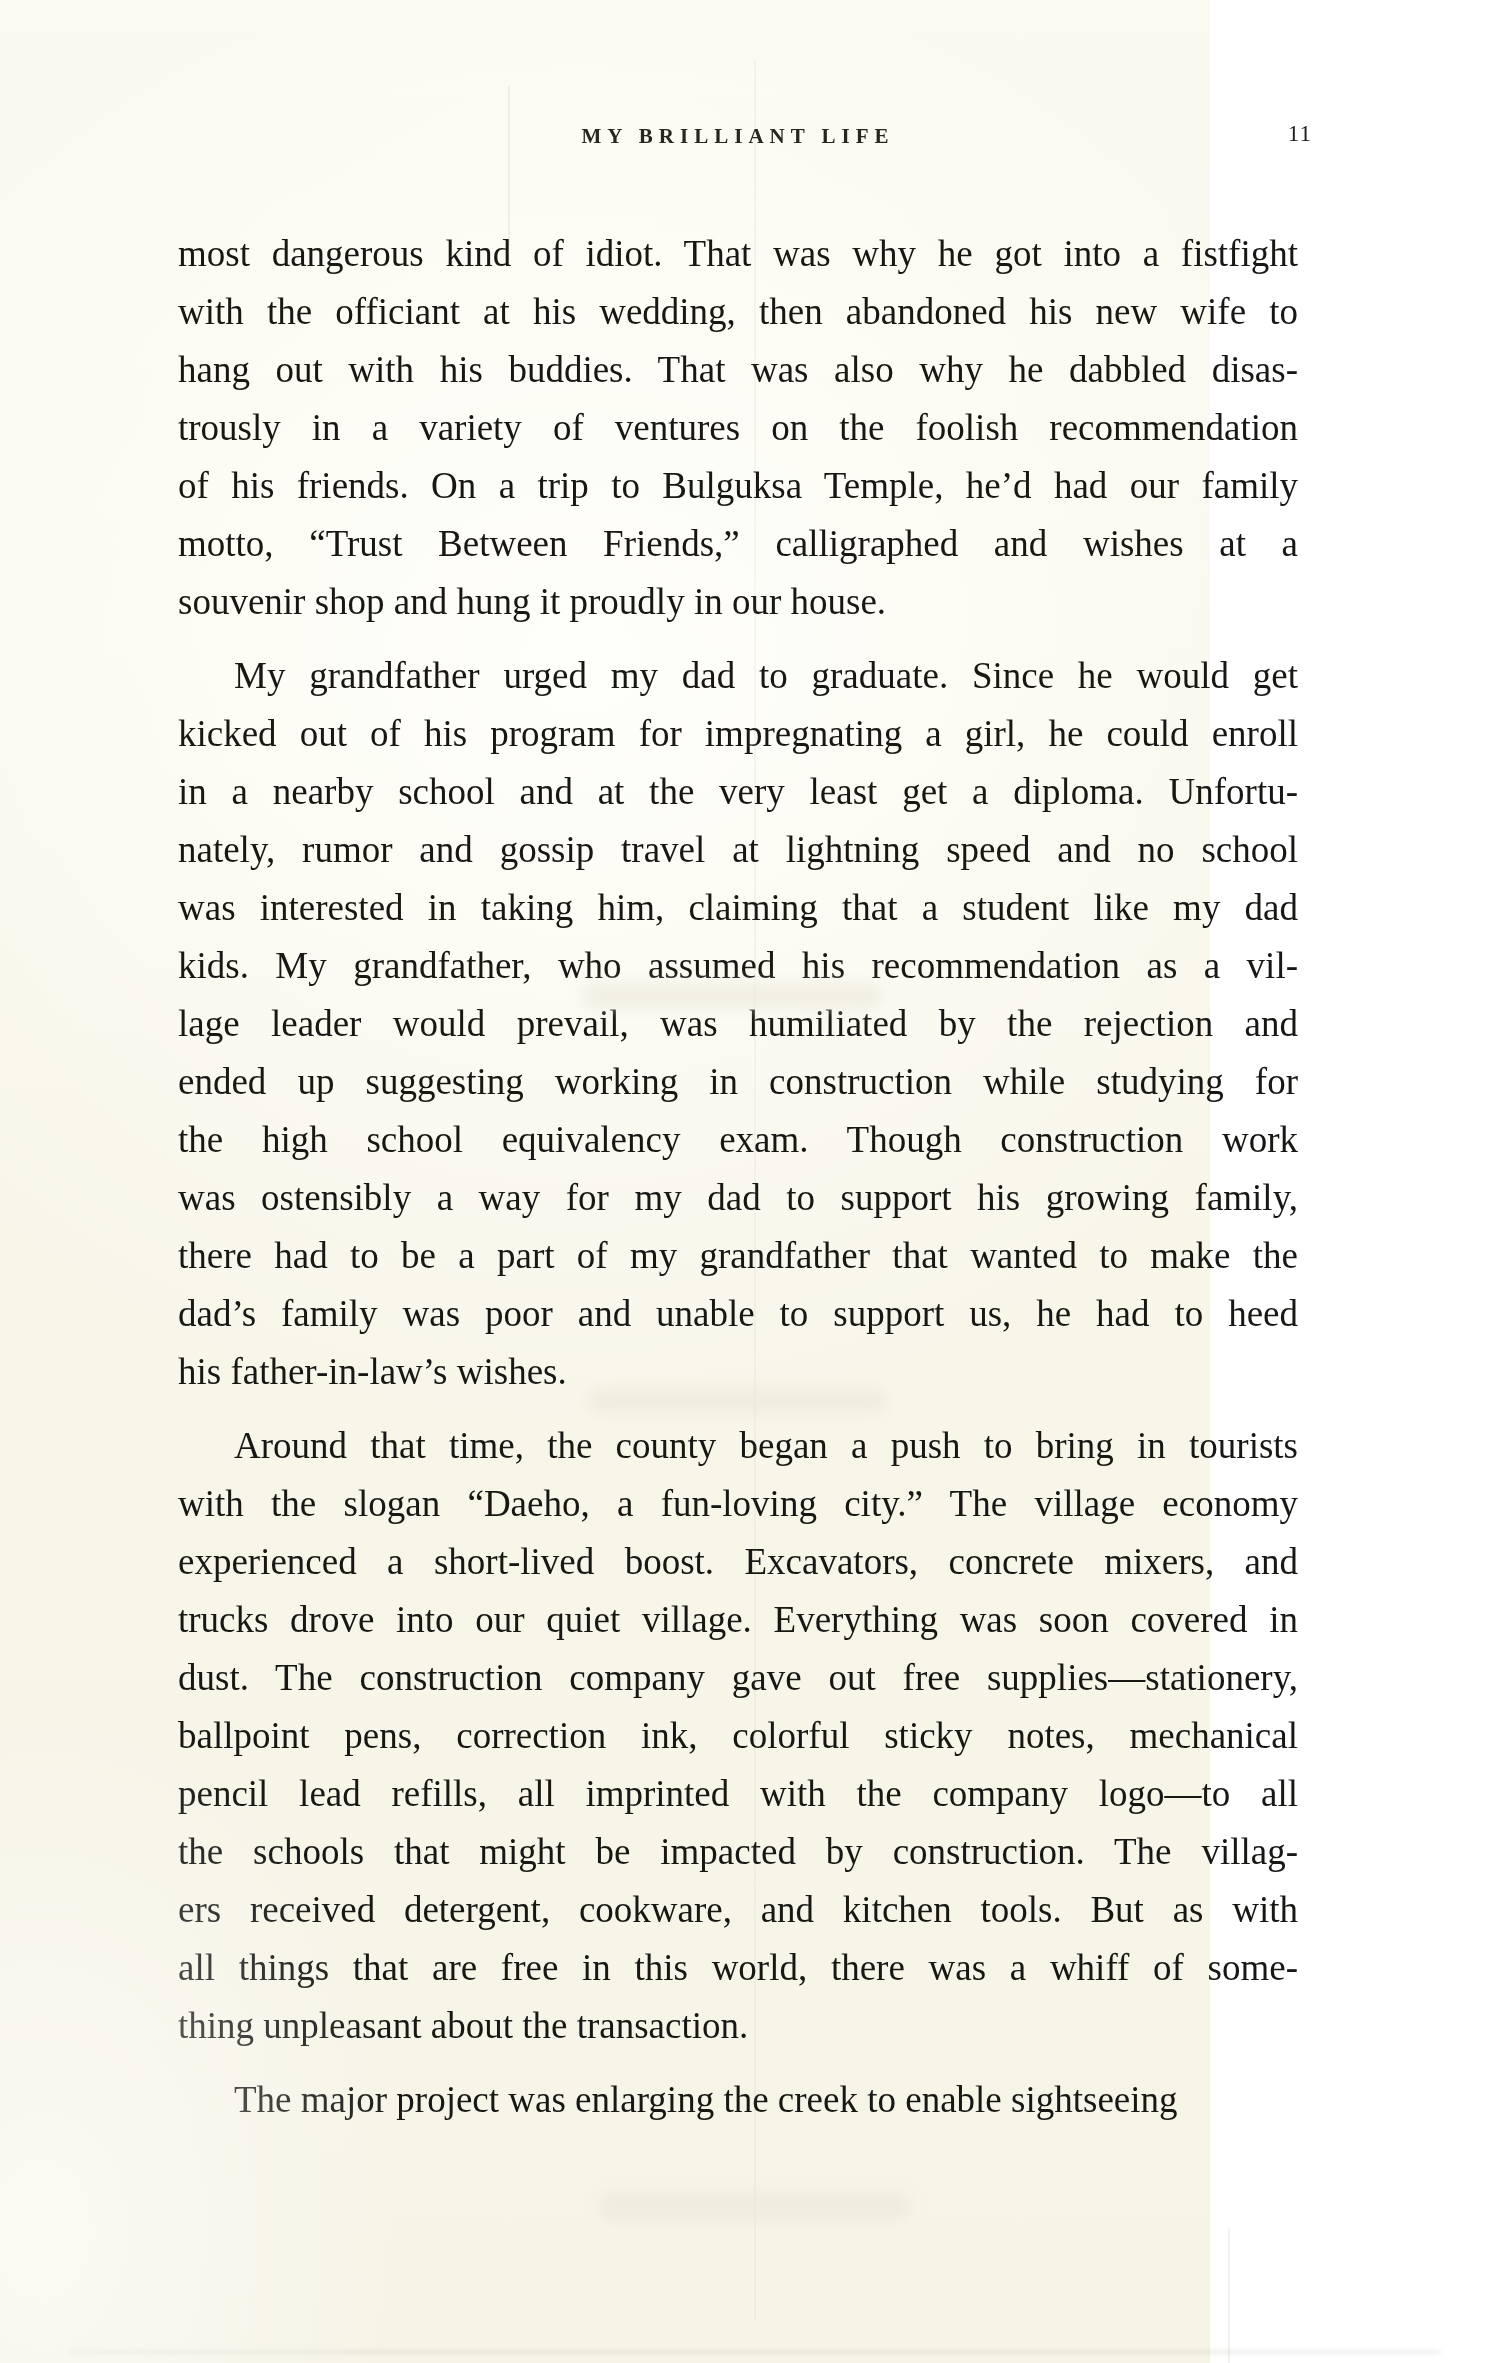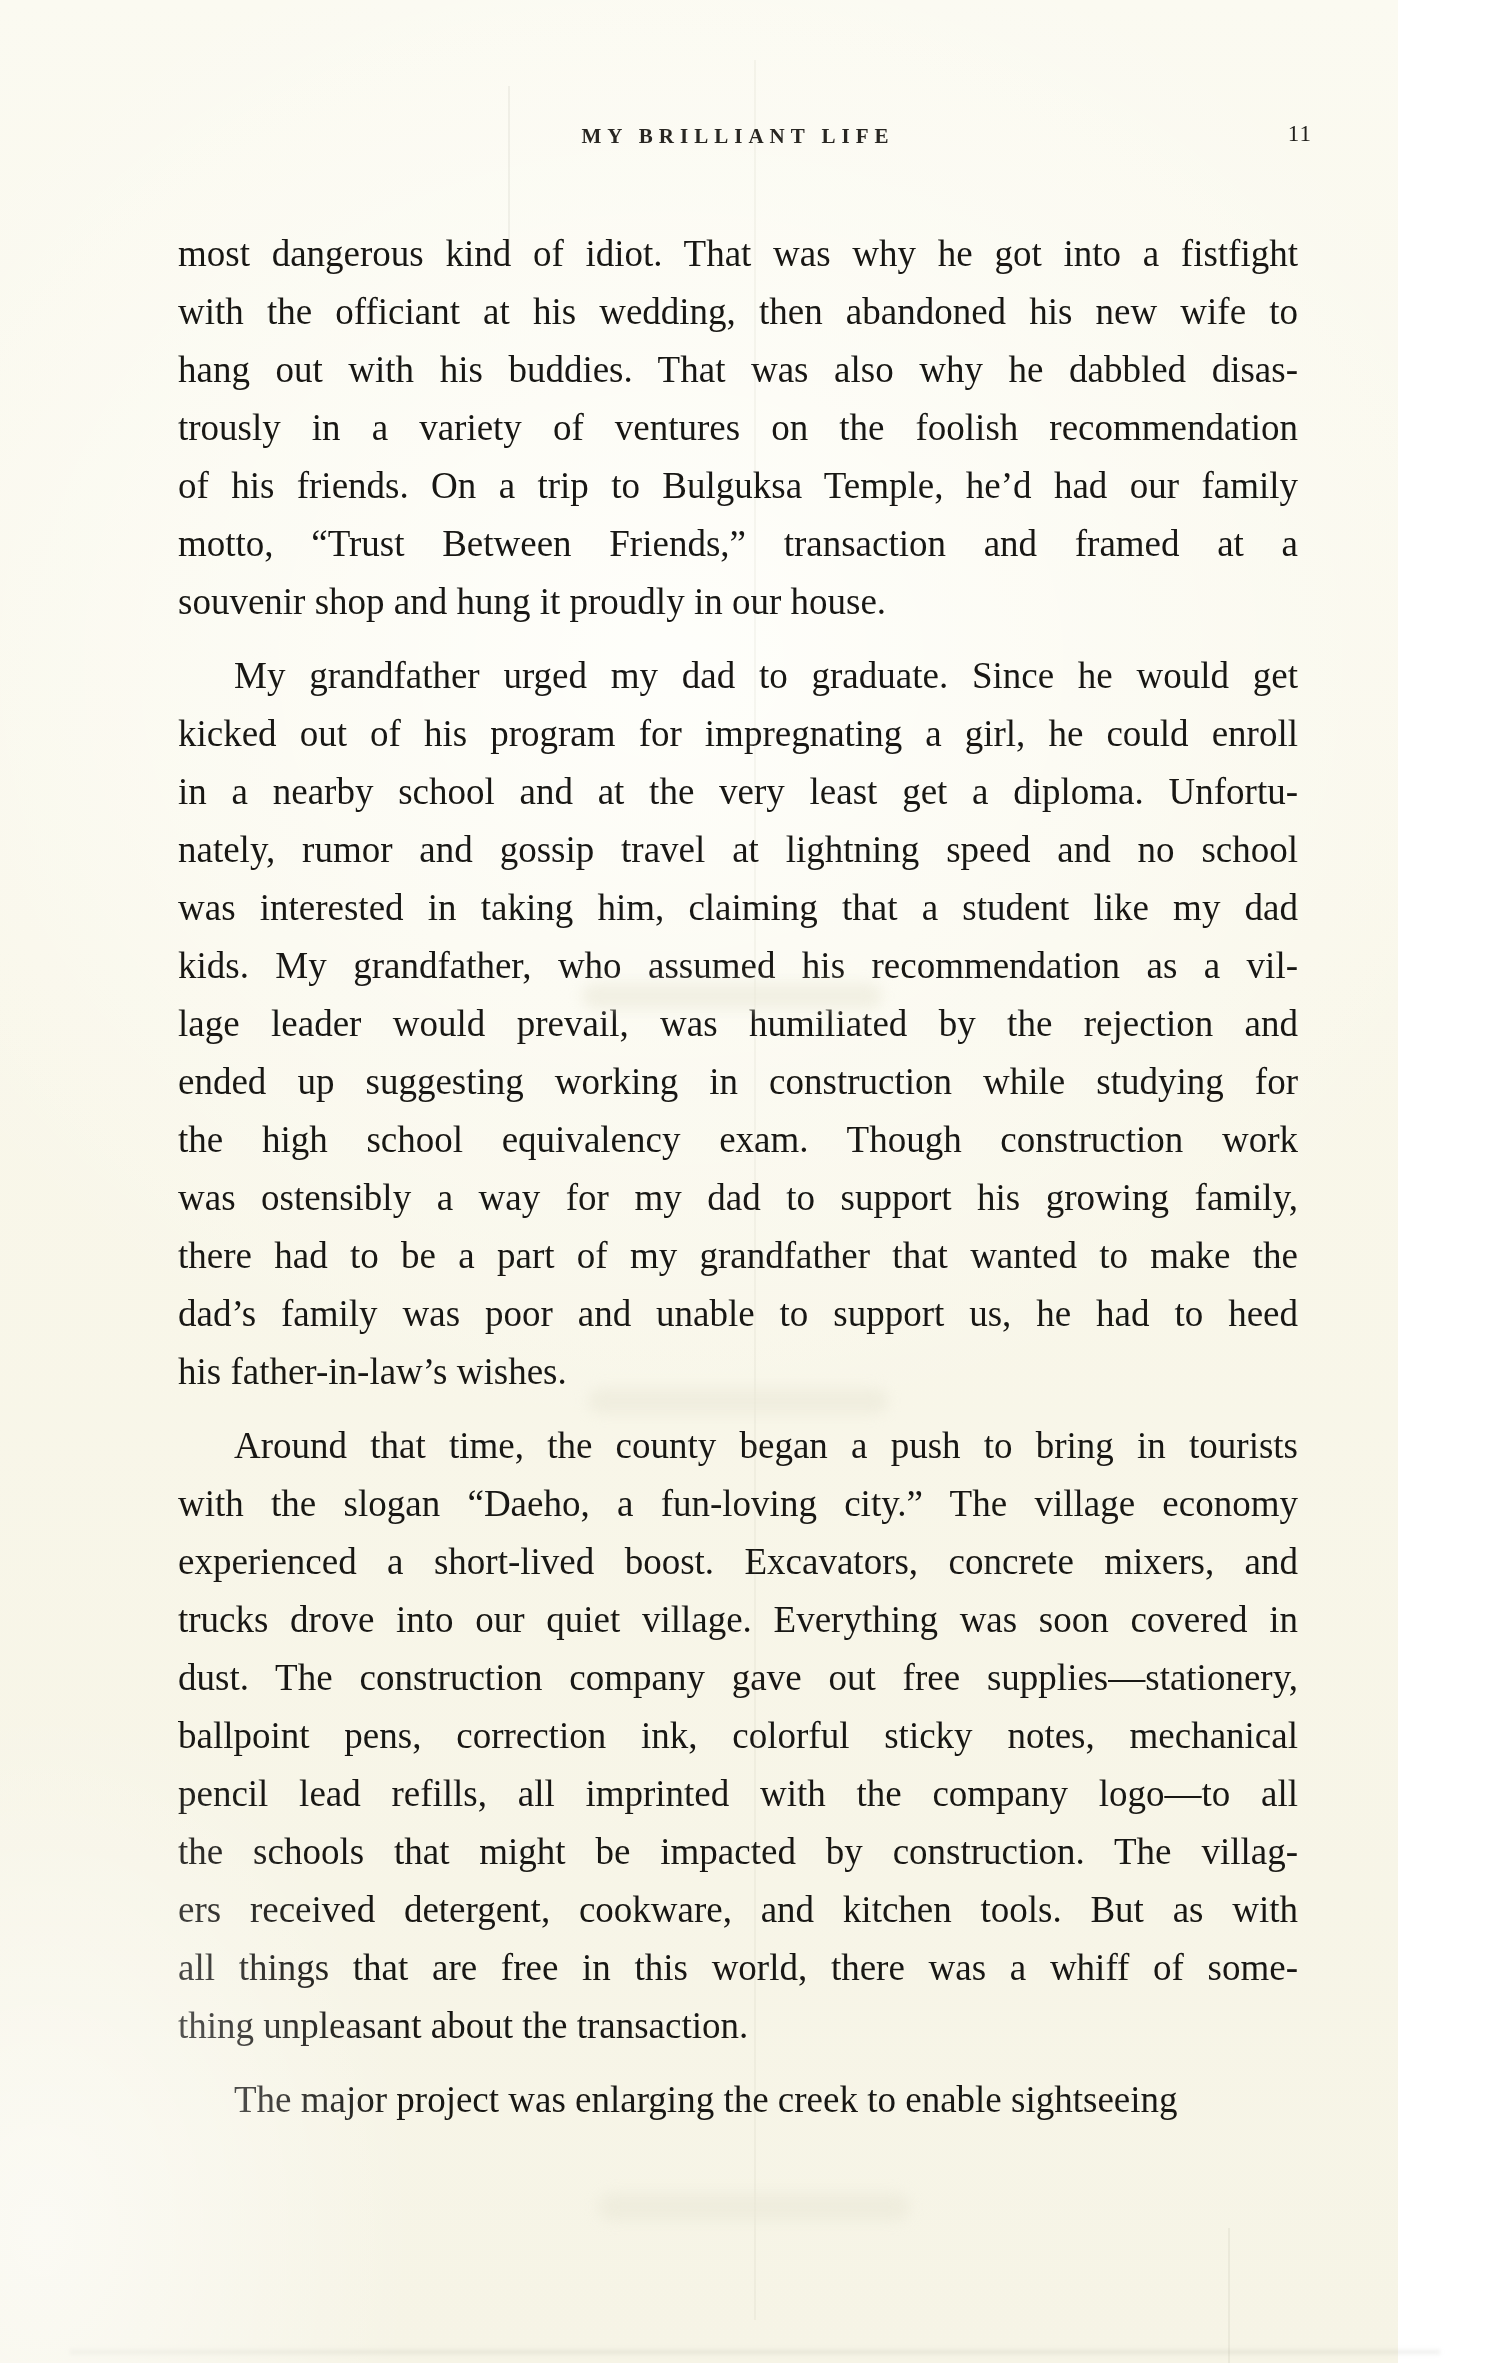--- a/index.html
+++ b/index.html
@@ -3,25 +3,26 @@
 <meta charset="utf-8">
 <style>
   html, body { margin: 0; padding: 0; }
   body {
     width: 1500px; height: 2363px;
     font-family: "Liberation Serif", "DejaVu Serif", serif;
     overflow: hidden;
   }
   .page {
     position: relative;
-    width: 1398px; height: 2363px;
+    width: 1192px; height: 2363px;
     background:
       radial-gradient(ellipse 1600px 1400px at 48% 28%, rgba(255,255,252,0.9) 0%, rgba(255,255,252,0) 55%),
       linear-gradient(180deg, #fbfaf1 0%, #f9f7ea 40%, #f6f4e6 100%);
     color: #1d1c19;
+    padding-left: 18px;
   }
 
   
   .running-header {
     position: absolute;
     left: 162px; top: 122px; width: 1152px; height: 40px;
   }
   .running-title {
     position: absolute; left: 0; right: 0; top: 2px;
     text-align: center;
@@ -78,21 +79,21 @@
     <div class="page-number">11</div>
   </div>
 
   <div class="text-block">
       <div class="para">
         <div class="line">most dangerous kind of idiot. That was why he got into a fistfight</div>
         <div class="line">with the officiant at his wedding, then abandoned his new wife to</div>
         <div class="line">hang out with his buddies. That was also why he dabbled disas-</div>
         <div class="line">trously in a variety of ventures on the foolish recommendation</div>
         <div class="line">of his friends. On a trip to Bulguksa Temple, he’d had our family</div>
-        <div class="line">motto, “Trust Between Friends,” transaction and framed at a</div>
+        <div class="line">motto, “Trust Between Friends,” calligraphed and wishes at a</div>
         <div class="line last">souvenir shop and hung it proudly in our house.</div>
       </div>
       <div class="para">
         <div class="line indent">My grandfather urged my dad to graduate. Since he would get</div>
         <div class="line">kicked out of his program for impregnating a girl, he could enroll</div>
         <div class="line">in a nearby school and at the very least get a diploma. Unfortu-</div>
         <div class="line">nately, rumor and gossip travel at lightning speed and no school</div>
         <div class="line">was interested in taking him, claiming that a student like my dad</div>
         <div class="line">kids. My grandfather, who assumed his recommendation as a vil-</div>
         <div class="line">lage leader would prevail, was humiliated by the rejection and</div>

